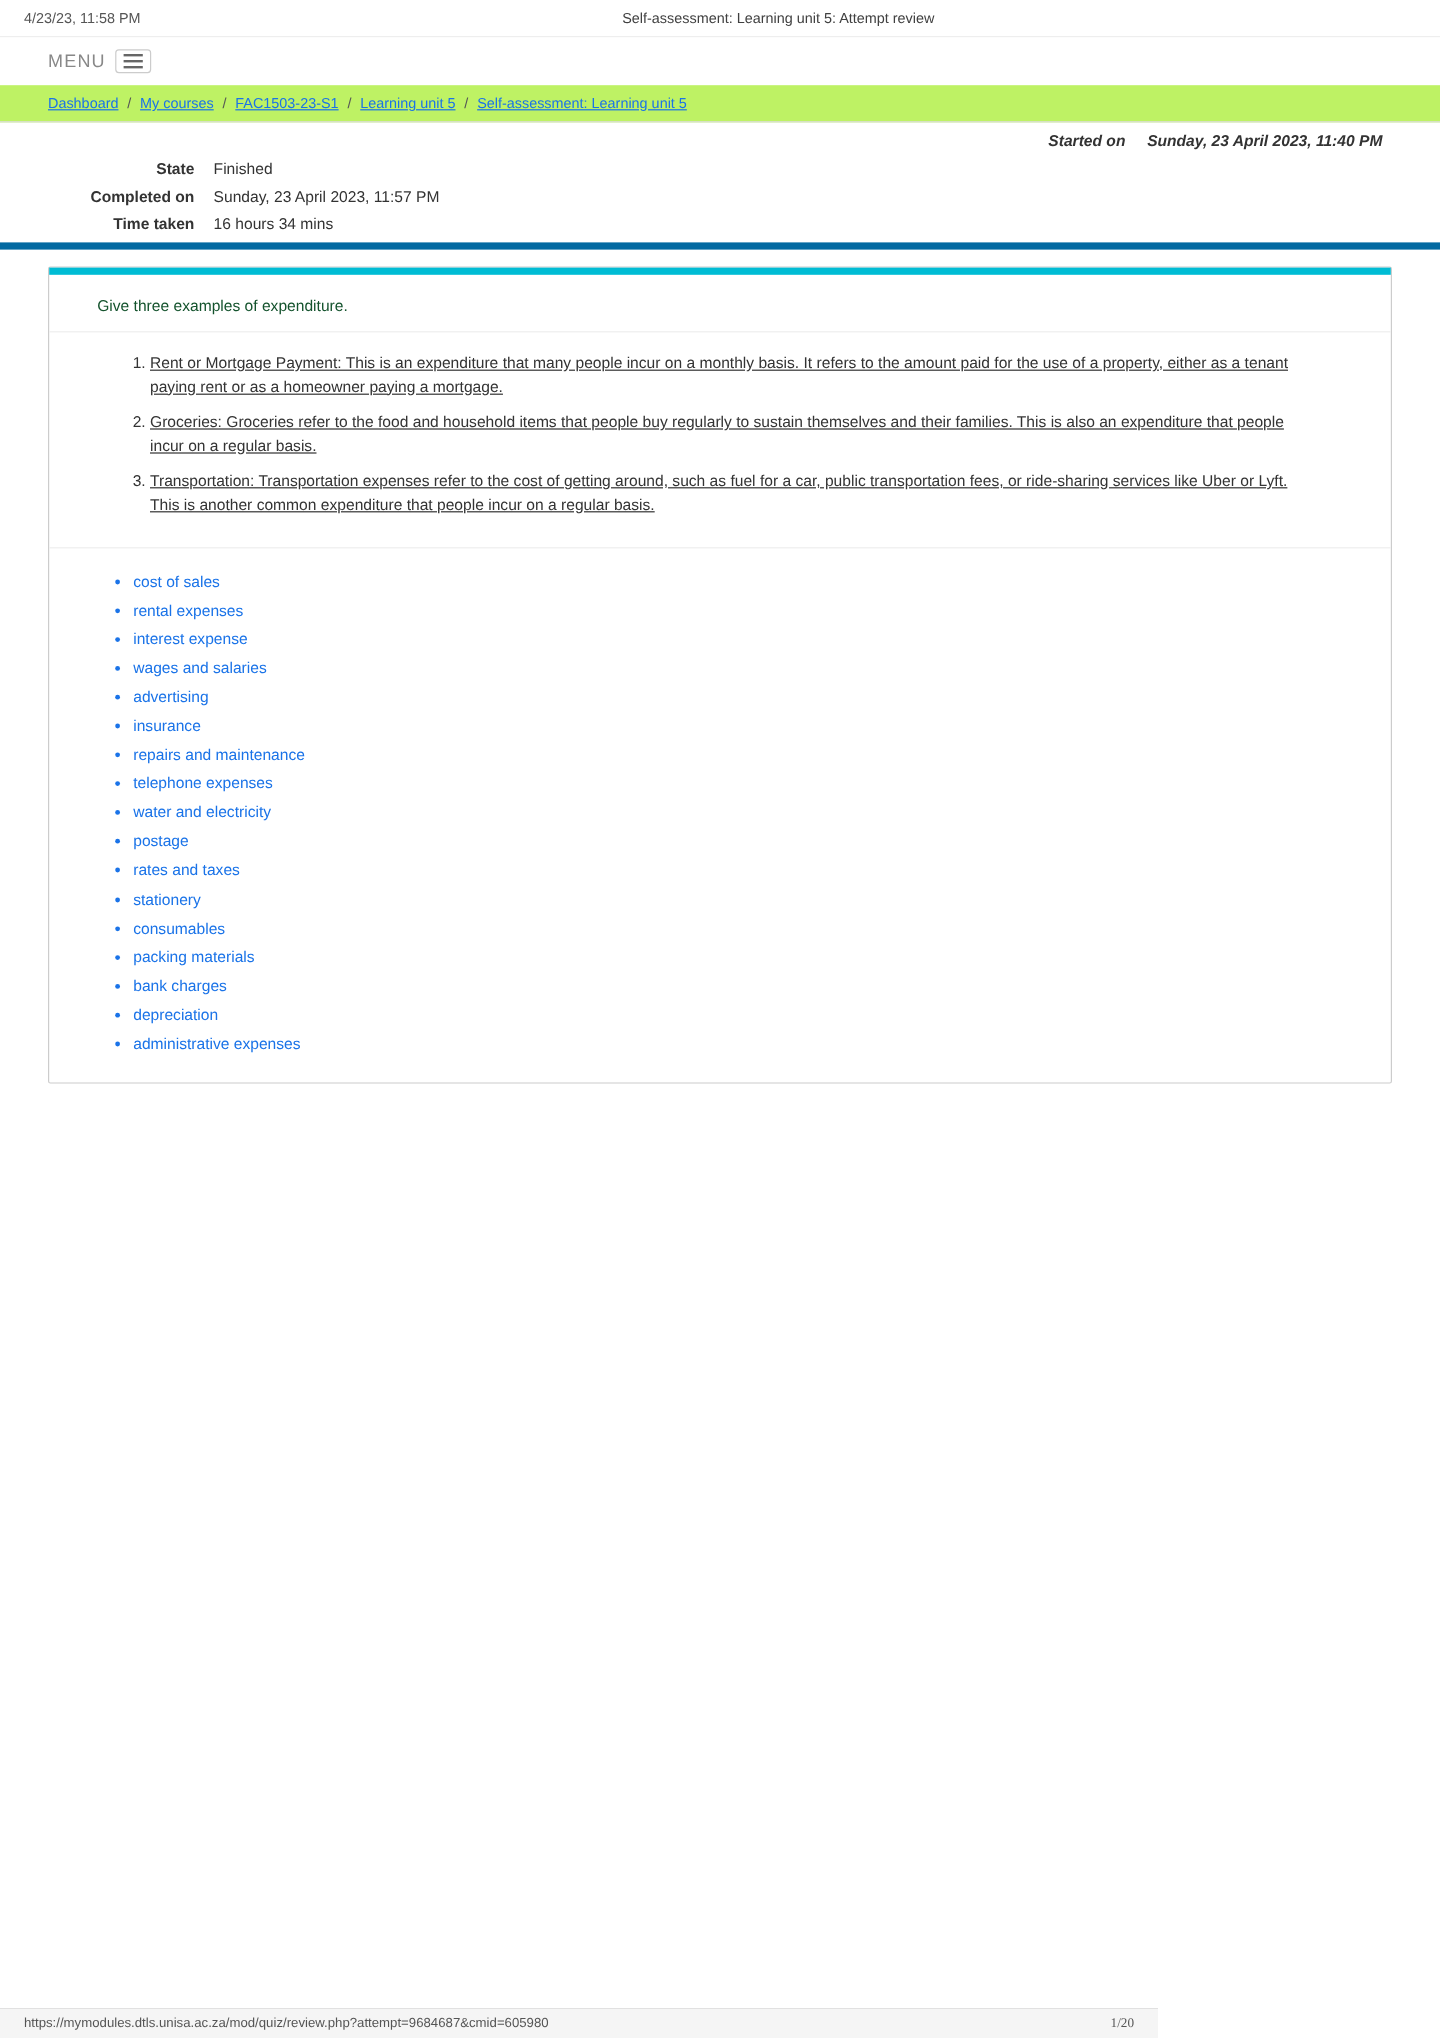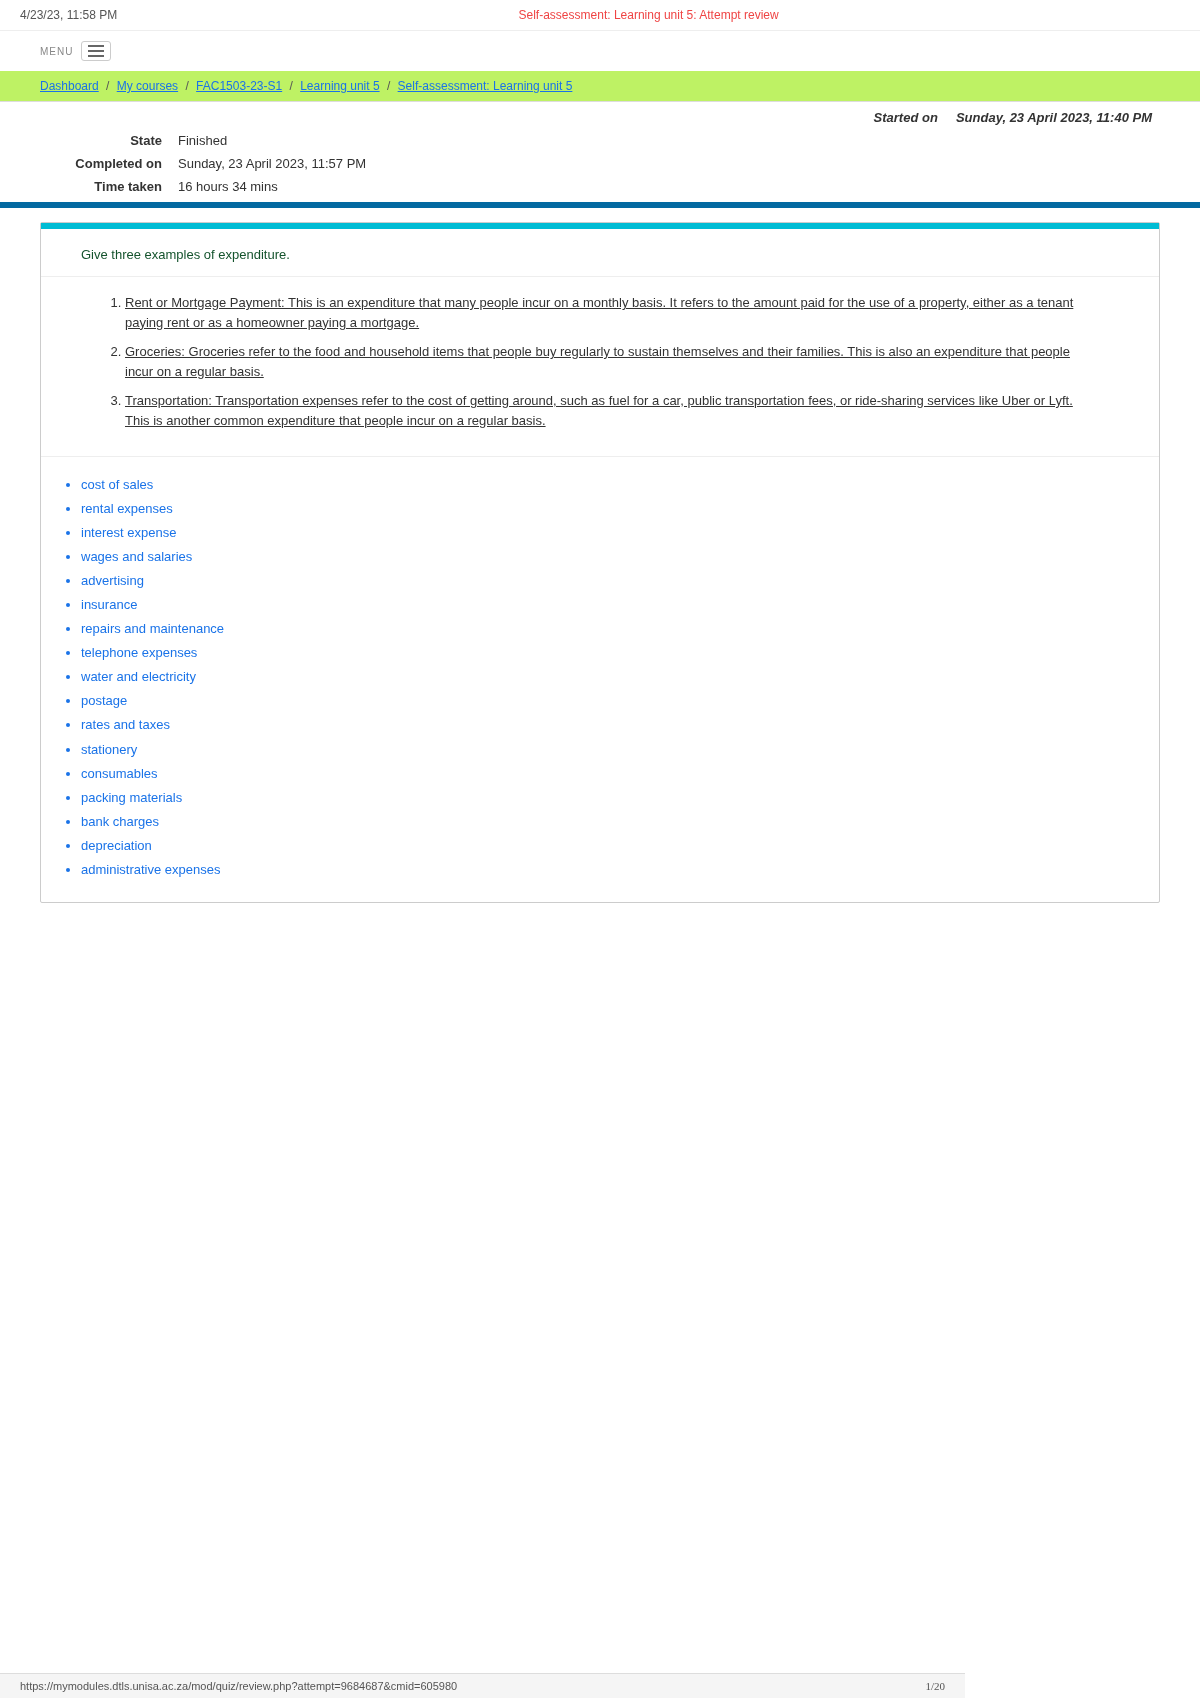--- a/index.html
+++ b/index.html
@@ -18,30 +18,30 @@
       align-items: center;
       padding: 8px 20px;
       font-size: 12px;
       color: #555;
       border-bottom: 1px solid #eee;
     }
     .top-bar-center {
       flex: 1;
       text-align: center;
       font-size: 12px;
-      color: #ef4444;
+      color: #404040;
     }
     .menu-bar {
       display: flex;
       align-items: center;
       padding: 10px 40px;
       gap: 8px;
     }
     .menu-label {
-      font-size: 10px;
+      font-size: 15px;
       color: #888;
       letter-spacing: 1px;
       text-transform: uppercase;
     }
     .menu-icon {
       border: 1px solid #ccc;
       border-radius: 3px;
       padding: 3px 6px;
       cursor: pointer;
       display: flex;
@@ -142,20 +142,21 @@
       font-size: 13px;
       line-height: 1.5;
       color: #333;
     }
     .correct-answers {
       padding: 16px 40px 20px;
       border-top: 1px solid #eee;
     }
     .correct-answers ul {
       list-style: disc;
+      margin-left: 30px;
     }
     .correct-answers ul li {
       font-size: 13px;
       color: #1a73e8;
       line-height: 1.85;
       cursor: default;
     }
     .bottom-bar {
       position: fixed;
       bottom: 0;

